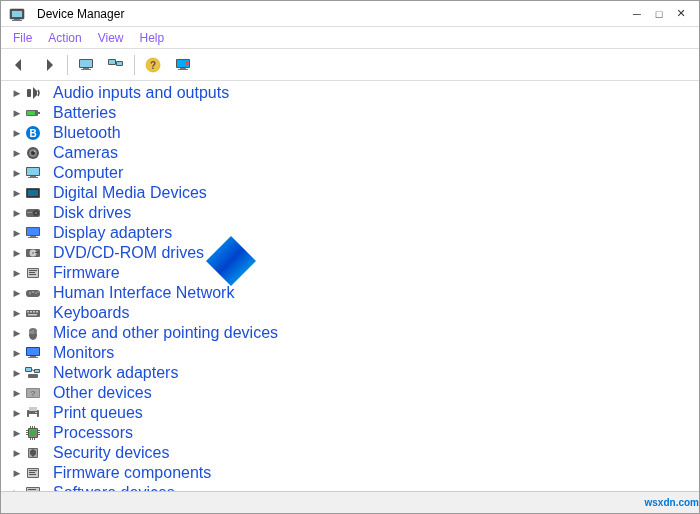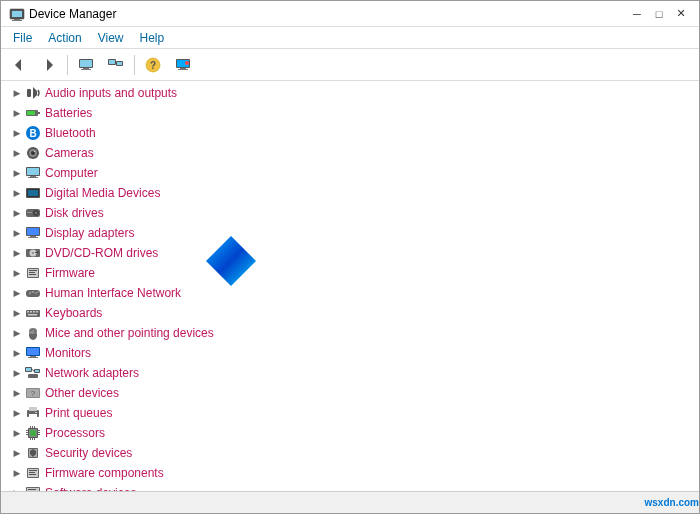--- a/index.html
+++ b/index.html
@@ -25,21 +25,21 @@
       display: flex;
       align-items: center;
       padding: 0 8px;
       border-bottom: 1px solid #ddd;
       flex-shrink: 0;
       justify-content: space-between;
     }
     .title-bar-left {
       display: flex;
       align-items: center;
-      gap: 4px;
+      gap: 12px;
     }
     .title-bar-icon {
       width: 16px;
       height: 16px;
     }
     .title-bar-text {
       font-size: 12px;
       color: #000;
     }
     .title-bar-controls {
@@ -65,21 +65,21 @@
       display: flex;
       align-items: center;
       padding: 0 4px;
       border-bottom: 1px solid #ddd;
       flex-shrink: 0;
     }
     .menu-item {
       padding: 2px 8px;
       font-size: 12px;
       cursor: pointer;
-      color: #0369a1;
+      color: #8b5cf6;
     }
 
     .toolbar {
       background: #fff;
       height: 32px;
       display: flex;
       align-items: center;
       padding: 0 4px;
       border-bottom: 1px solid #ddd;
       flex-shrink: 0;
@@ -145,22 +145,23 @@
       width: 16px;
       height: 16px;
       margin-right: 4px;
       flex-shrink: 0;
       display: flex;
       align-items: center;
       justify-content: center;
       font-size: 12px;
     }
     .tree-label {
-      font-size: 12px;
-      color: #be185d;
+      font-size: 16px;
+      color: #1d4ed8;
+      margin-left: 8px;
     }
 
     
     .decoration-box {
       position: absolute;
       top: 155px;
       left: 205px;
       width: 50px;
       height: 50px;
       background: linear-gradient(135deg, #00aaff 0%, #0044cc 50%, #00ccff 100%);

